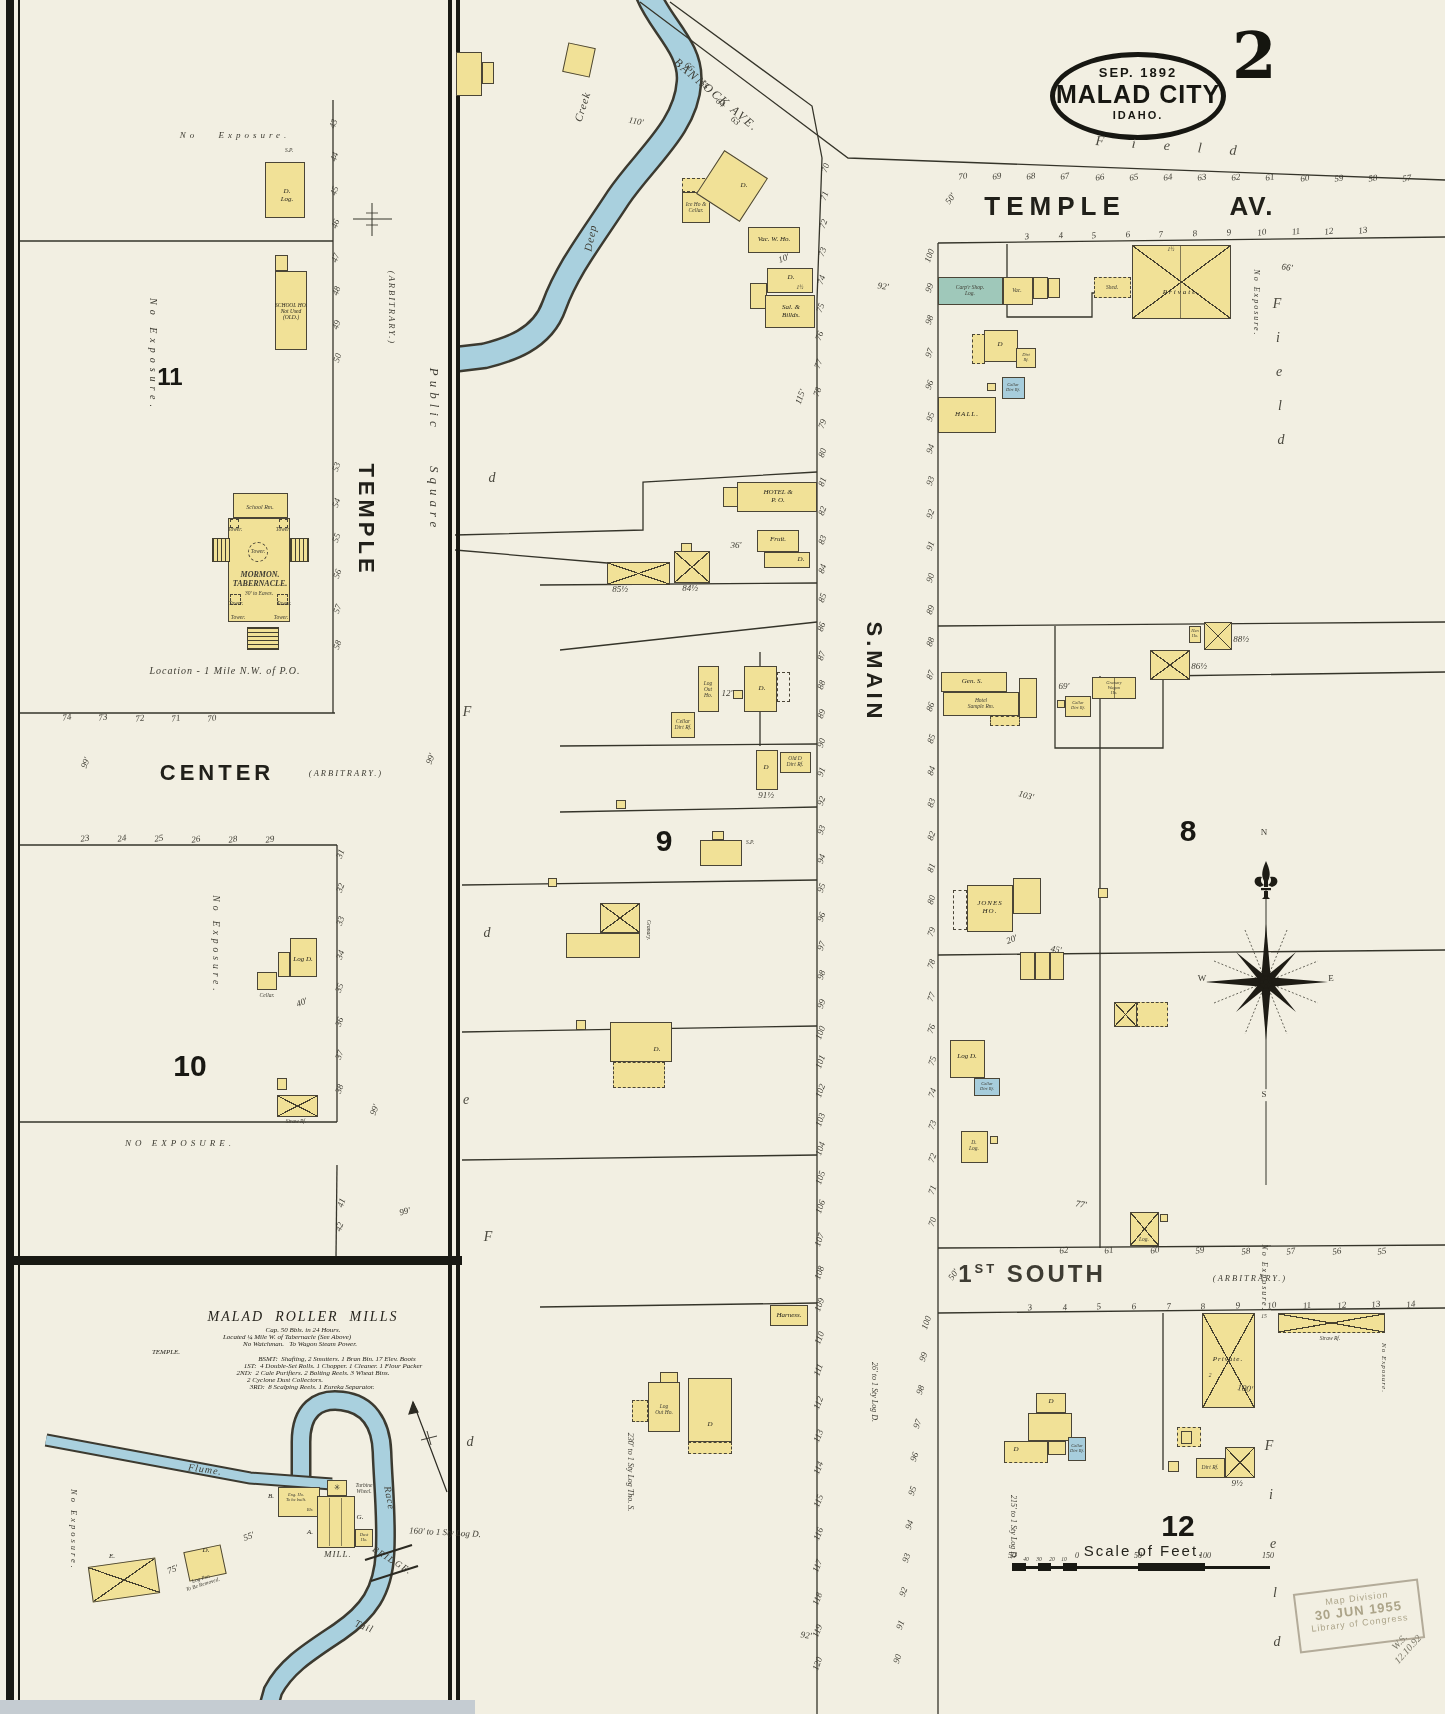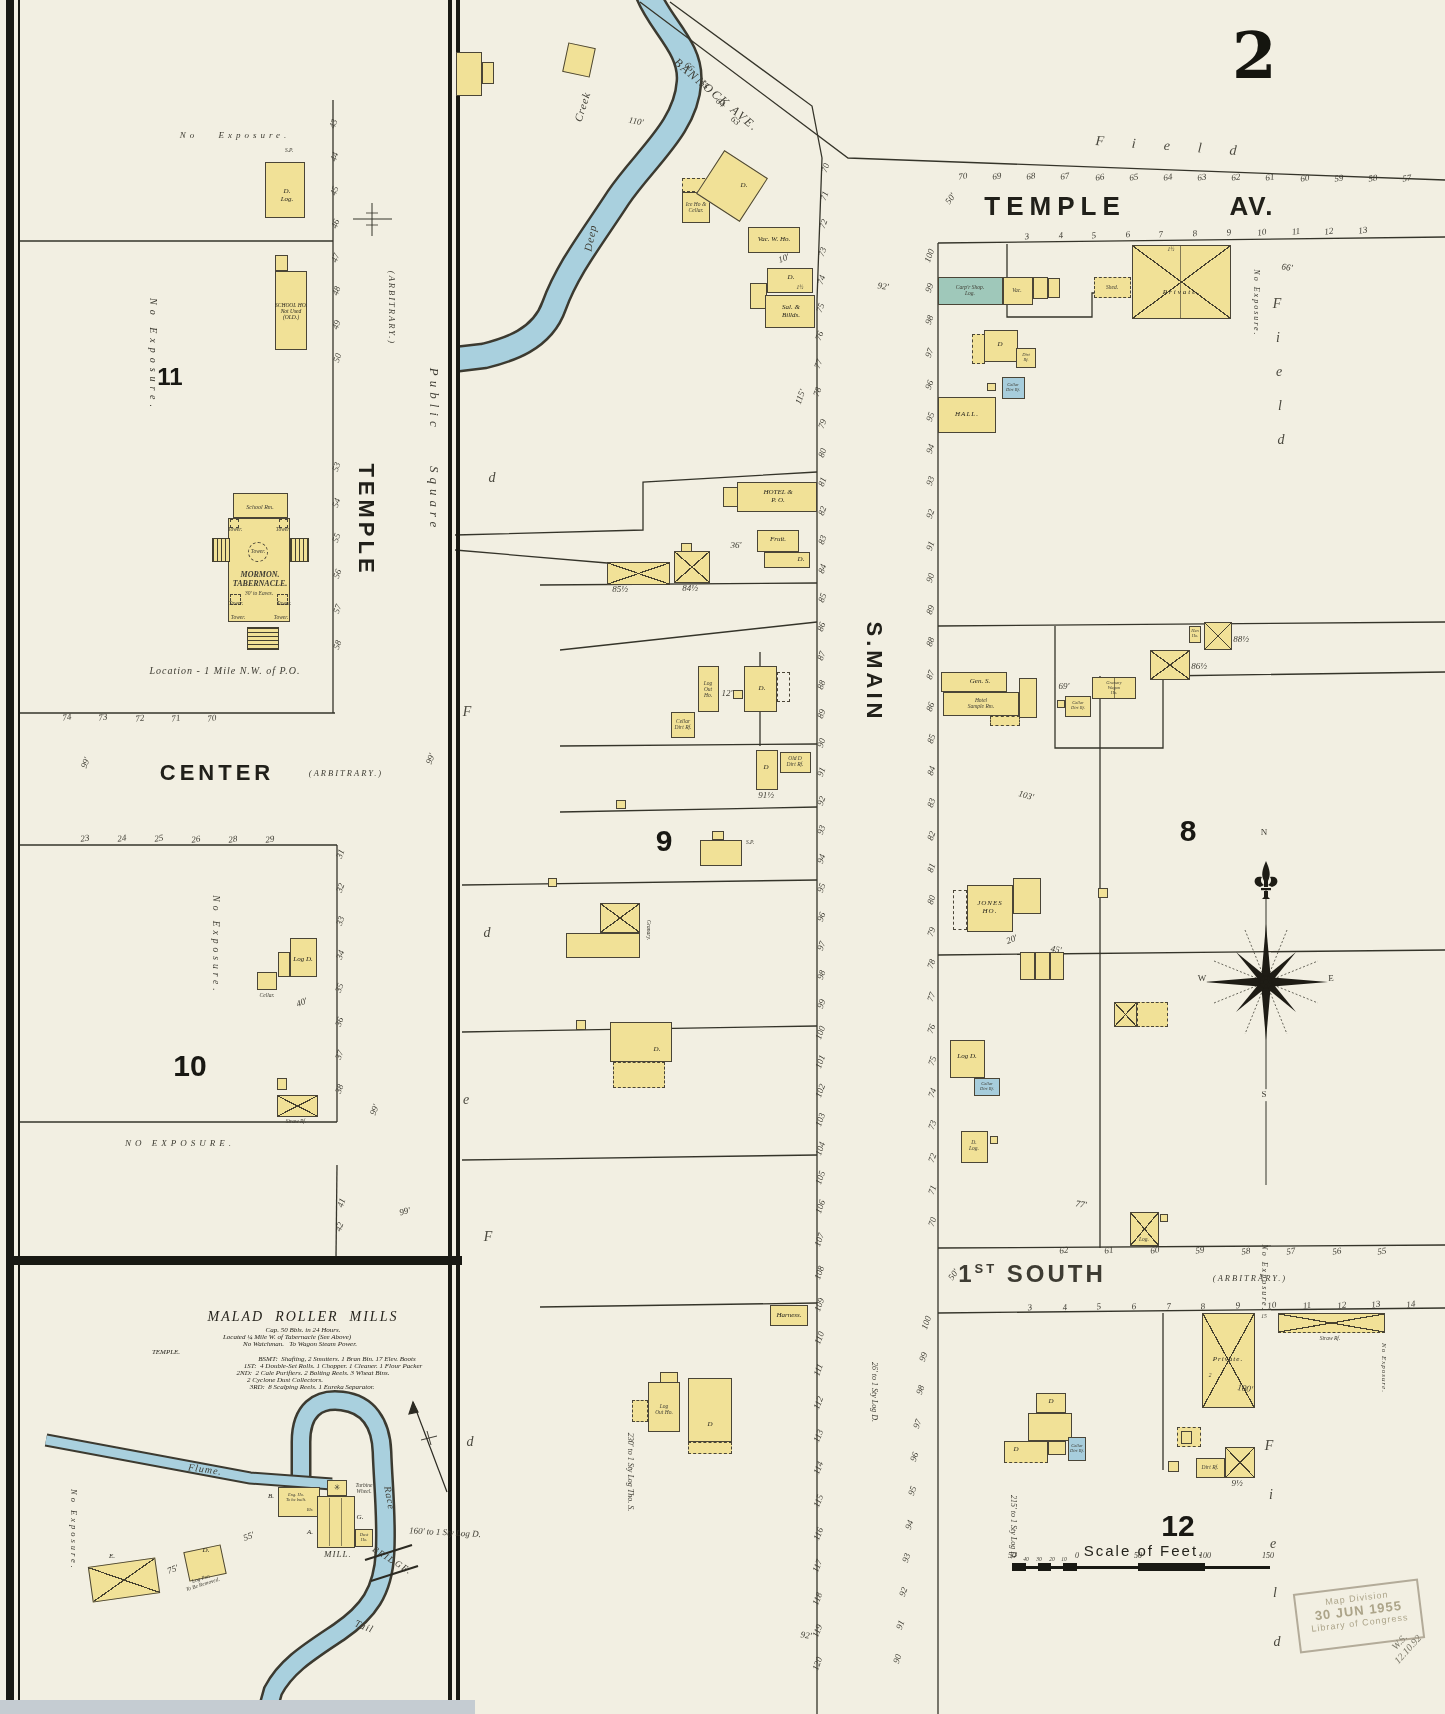--- a/index.html
+++ b/index.html
@@ -145,20 +145,25 @@
   </svg>
 
   <div class="bar" style="left:6px;top:0;width:8px;height:1714px;"></div>
   <div class="bar" style="left:18px;top:0;width:1.5px;height:1714px;"></div>
   <div class="bar" style="left:448px;top:0;width:4px;height:1714px;"></div>
   <div class="bar" style="left:456px;top:0;width:4px;height:1714px;"></div>
   <div class="bar" style="left:14px;top:1256px;width:448px;height:9px;"></div>
   <div style="position:absolute;left:0;top:1700px;width:475px;height:14px;background:#c5ccd2;"></div>
 
   <div id="sheetnum">2</div>
+  <div id="title-oval">
+    <div class="t1">SEP. 1892</div>
+    <div class="t2">MALAD CITY</div>
+    <div class="t3">IDAHO.</div>
+  </div>
 
   <span class="lab big-street" style="left:1055px;top:206px;">TEMPLE</span>
   <span class="lab big-street" style="left:1252px;top:206px;letter-spacing:2px;">AV.</span>
   <span class="lab" style="left:716px;top:95px;--r:40deg;font-size:12px;letter-spacing:2px;">BANNOCK AVE.</span>
   <span class="lab mid-street vert" style="left:874px;top:672px;">S.MAIN</span>
   <span class="lab mid-street vert" style="left:366px;top:520px;">TEMPLE</span>
   <span class="lab vert" style="left:391px;top:308px;font-size:8.5px;letter-spacing:2px;">(ARBITRARY.)</span>
   <span class="lab mid-street" style="left:217px;top:773px;">CENTER</span>
   <span class="lab" style="left:346px;top:774px;font-size:8.5px;letter-spacing:2px;">(ARBITRARY.)</span>
   <span class="lab vert script" style="left:434px;top:450px;font-size:13px;letter-spacing:5px;word-spacing:26px;">Public   Square</span>
@@ -610,21 +615,21 @@
 
   <div class="b" style="left:1189px;top:626px;width:12px;height:17px;"></div>
   <span class="lab tiny" style="left:1195px;top:634px;font-size:4.5px;">Hen
 Ho.</span>
   <div class="b x" style="left:1204px;top:622px;width:28px;height:28px;"></div>
   <span class="lab" style="left:1241px;top:640px;">88½</span>
   <div class="b x" style="left:1150px;top:650px;width:40px;height:30px;"></div>
   <span class="lab" style="left:1199px;top:667px;">86½</span>
 
   <div class="b" style="left:941px;top:672px;width:66px;height:20px;"></div>
-  <span class="lab blab" style="left:972px;top:682px;margin-left:8px;">Gen. S.</span>
+  <span class="lab blab" style="left:972px;top:682px;">Gen. S.</span>
   <div class="b" style="left:943px;top:692px;width:76px;height:24px;"></div>
   <span class="lab tiny" style="left:981px;top:704px;">Hotel
 Sample Rm.</span>
   <div class="b" style="left:1019px;top:678px;width:18px;height:40px;"></div>
   <div class="b dash" style="left:990px;top:716px;width:30px;height:10px;"></div>
   <span class="lab" style="left:1064px;top:687px;">69'</span>
   <div class="b" style="left:1057px;top:700px;width:8px;height:8px;"></div>
   <div class="b" style="left:1065px;top:696px;width:26px;height:21px;"></div>
   <span class="lab tiny" style="left:1078px;top:706px;font-size:4.5px;">Cellar
 Dirt Rf.</span>

